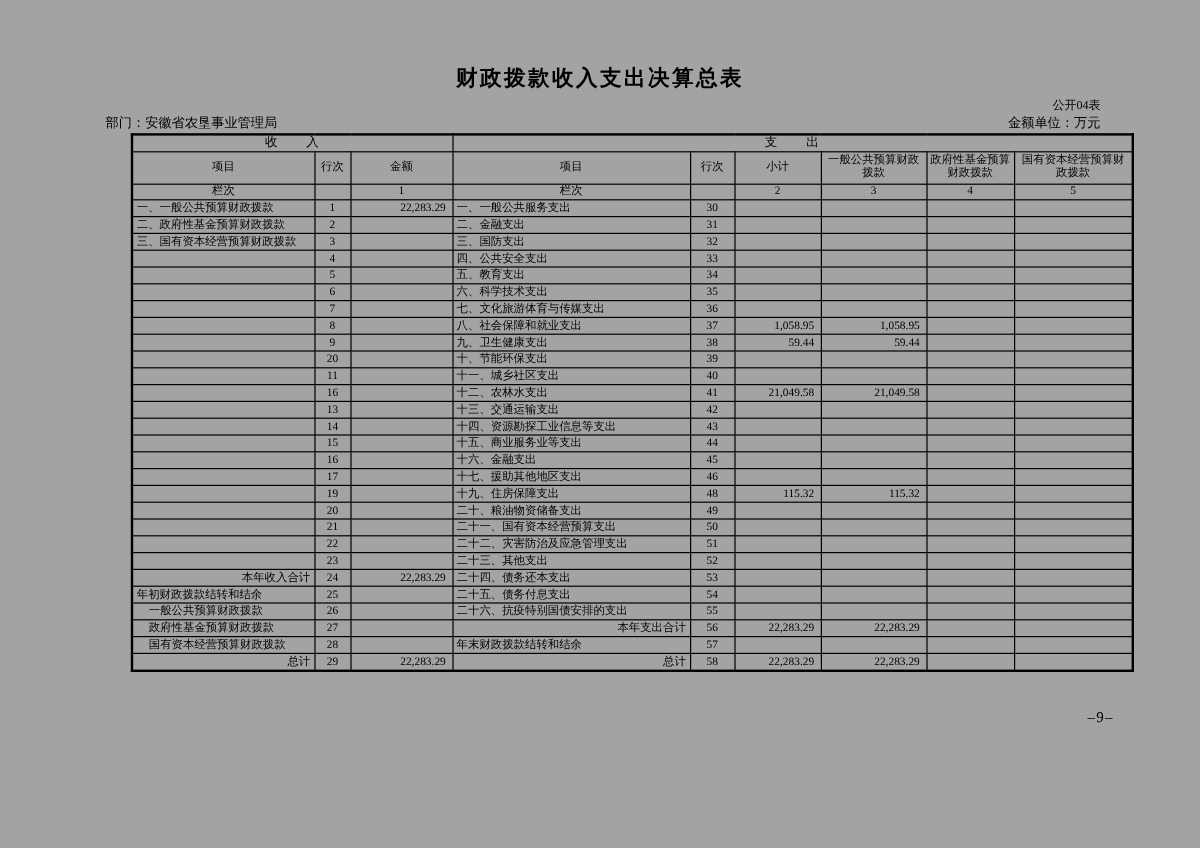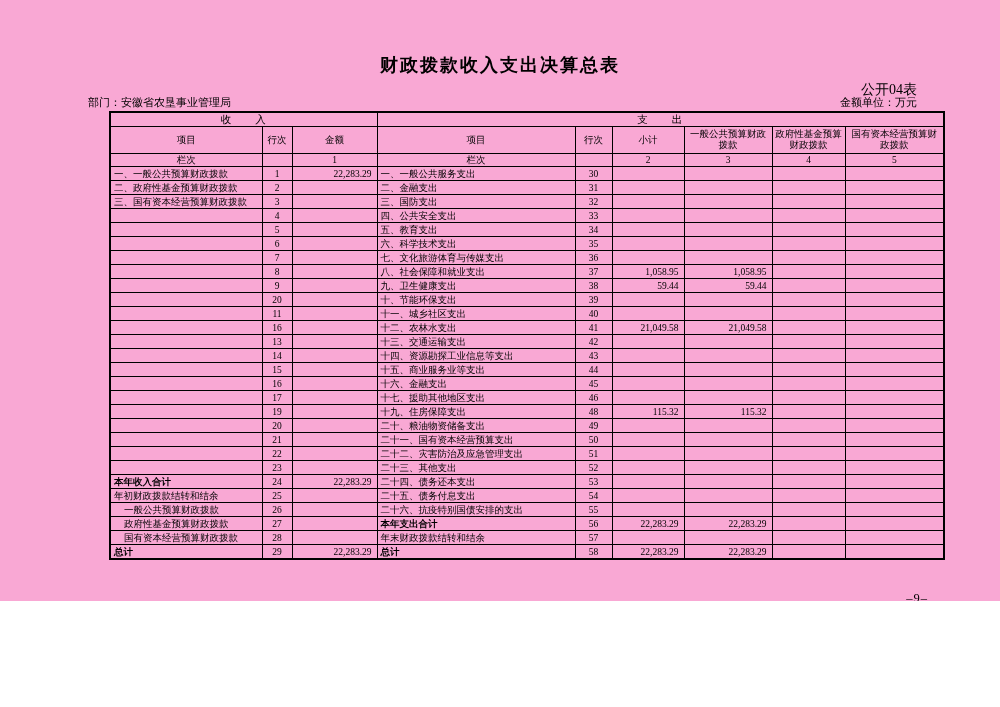--- a/index.html
+++ b/index.html
@@ -1,39 +1,39 @@
 <!DOCTYPE html>
 <html><head>
 <meta charset="utf-8">
 <style>
   html, body { margin: 0; padding: 0; background: #ffffff; }
   .page {
     position: relative;
     width: 1000px;
-    height: 601px;
-    background: #f9a8d4;
+    height: 707px;
+    background: #a3a3a3;
     color: #000000;
     font-family: "Liberation Serif", "DejaVu Serif", serif;
     overflow: hidden;
   }
   .title {
     position: absolute;
     top: 53px; left: 0;
     width: 100%;
     text-align: center;
     font-family: "Liberation Sans", "DejaVu Sans", sans-serif;
     font-size: 18px;
     font-weight: bold;
     letter-spacing: 2px;
   }
   .code-line {
     position: absolute;
     top: 81px; left: 83px; width: 834px;
     text-align: right;
-    font-size: 14px;
+    font-size: 10px;
   }
   .meta-line {
     position: absolute;
     top: 95px; left: 83px; width: 834px;
     display: flex;
     justify-content: space-between;
     font-size: 11px;
   }
   .meta-line .dept { padding-left: 5px; }
   .table-wrap {
@@ -57,21 +57,21 @@
     white-space: nowrap;
     text-align: center;
     color: #000;
   }
   thead tr.sec th { height: 13px; font-size: 10.5px; letter-spacing: 1px; }
   thead tr.hdr th { height: 26px; white-space: normal; line-height: 11px; padding: 0 2px; }
   thead tr.lanci td { height: 12px; }
   tbody td.item  { text-align: left; font-family: Liberation Serif, serif; }
   tbody td.no    { text-align: center; padding: 0; }
   tbody td.amt   { text-align: right; padding: 0 5px 0 0; }
-  tbody td.total { text-align: left; font-weight: bold; }
+  tbody td.total { text-align: right; font-weight: normal; }
   tbody td.sub   { text-align: left; padding-left: 13px; }
   .note {
     margin-top: 2px;
     font-size: 9.5px;
     padding-left: 5px;
     white-space: nowrap;
   }
   .pageno {
     position: absolute;
     top: 591px; right: 72px;

